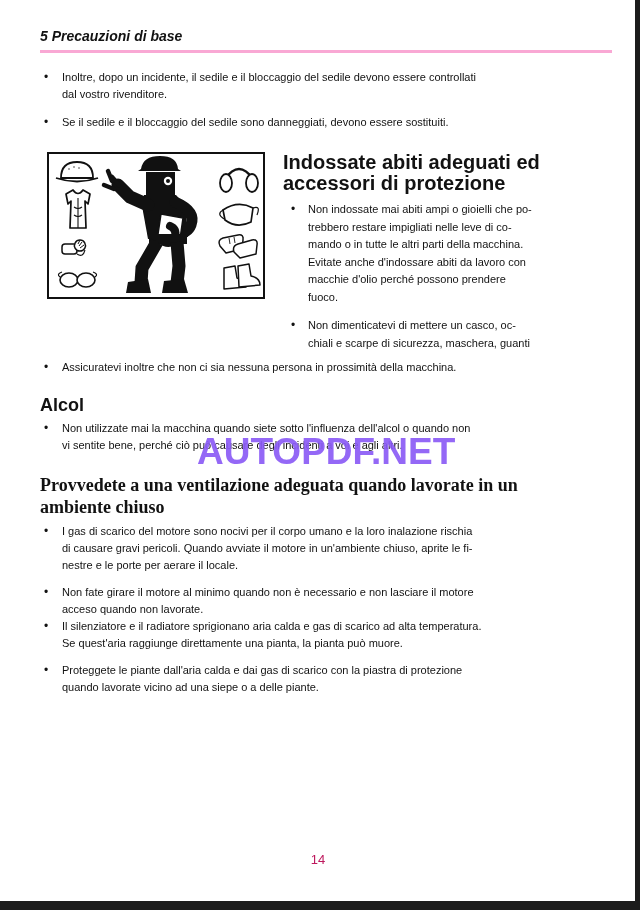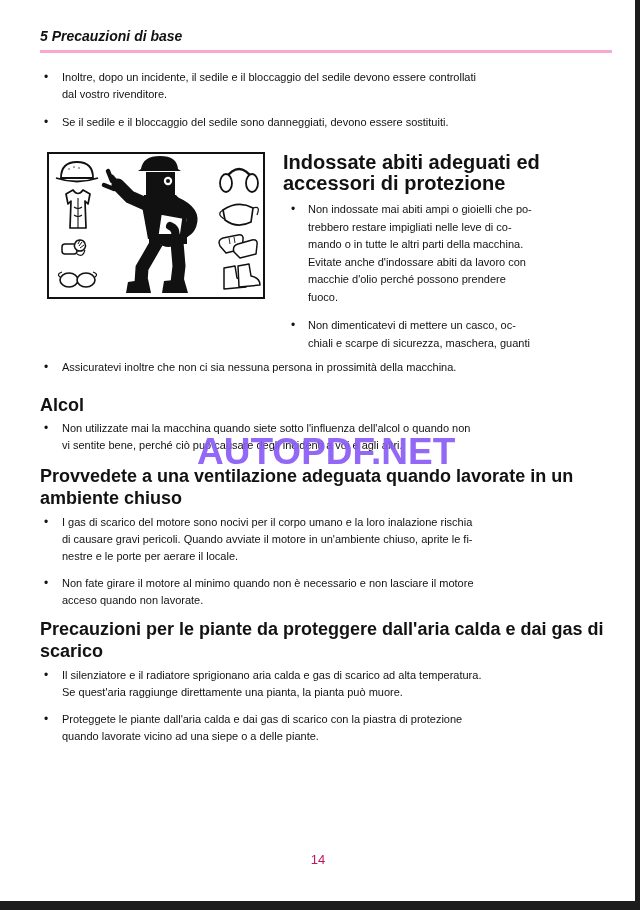--- a/index.html
+++ b/index.html
@@ -54,21 +54,21 @@
   .rcol .bullet-row + .bullet-row { margin-top: 11px; }
 
   .para-cont { padding-left: 22px; font-size: 13px; line-height: 17px; }
   .after-figure { margin-top: 0px; }
   .mt-assic { margin-top: 7px; }
 
   .section-heading {
     font-size: 18px; font-weight: bold; line-height: 22.5px;
   }
   .sec-alcol .section-heading { margin-top: 18px; margin-bottom: 3px; }
-  .sec-vent .section-heading { margin-top: 11px; margin-bottom: 4px; }
+  .sec-vent .section-heading { margin-top: 20px; margin-bottom: 4px; font-family: Liberation Serif, serif; }
   .sec-plants .section-heading { margin-top: 9px; margin-bottom: 4px; }
   .sec-vent .bullet-row + .bullet-row,
   .sec-plants .bullet-row + .bullet-row { margin-top: 10px; }
 
   .watermark {
     position: absolute; left: 197px; top: 431px;
     font-size: 37px; font-weight: bold; letter-spacing: 0px;
     opacity: 0.92; pointer-events: none; white-space: nowrap;
   }
   .page-number {
@@ -212,22 +212,20 @@
 nestre e le porte per aerare il locale.</span>
       </div>
       <div class="bullet-row">
         <span class="bullet-marker">•</span>
         <span class="bullet-text lines">Non fate girare il motore al minimo quando non è necessario e non lasciare il motore
 acceso quando non lavorate.</span>
       </div>
     </div>
 
     <div class="sec-plants">
-      <div class="section-heading lines">Precauzioni per le piante da proteggere dall'aria calda e dai gas di
-scarico</div>
       <div class="bullet-row">
         <span class="bullet-marker">•</span>
         <span class="bullet-text lines">Il silenziatore e il radiatore sprigionano aria calda e gas di scarico ad alta temperatura.
 Se quest'aria raggiunge direttamente una pianta, la pianta può muore.</span>
       </div>
       <div class="bullet-row">
         <span class="bullet-marker">•</span>
         <span class="bullet-text lines">Proteggete le piante dall'aria calda e dai gas di scarico con la piastra di protezione
 quando lavorate vicino ad una siepe o a delle piante.</span>
       </div>

